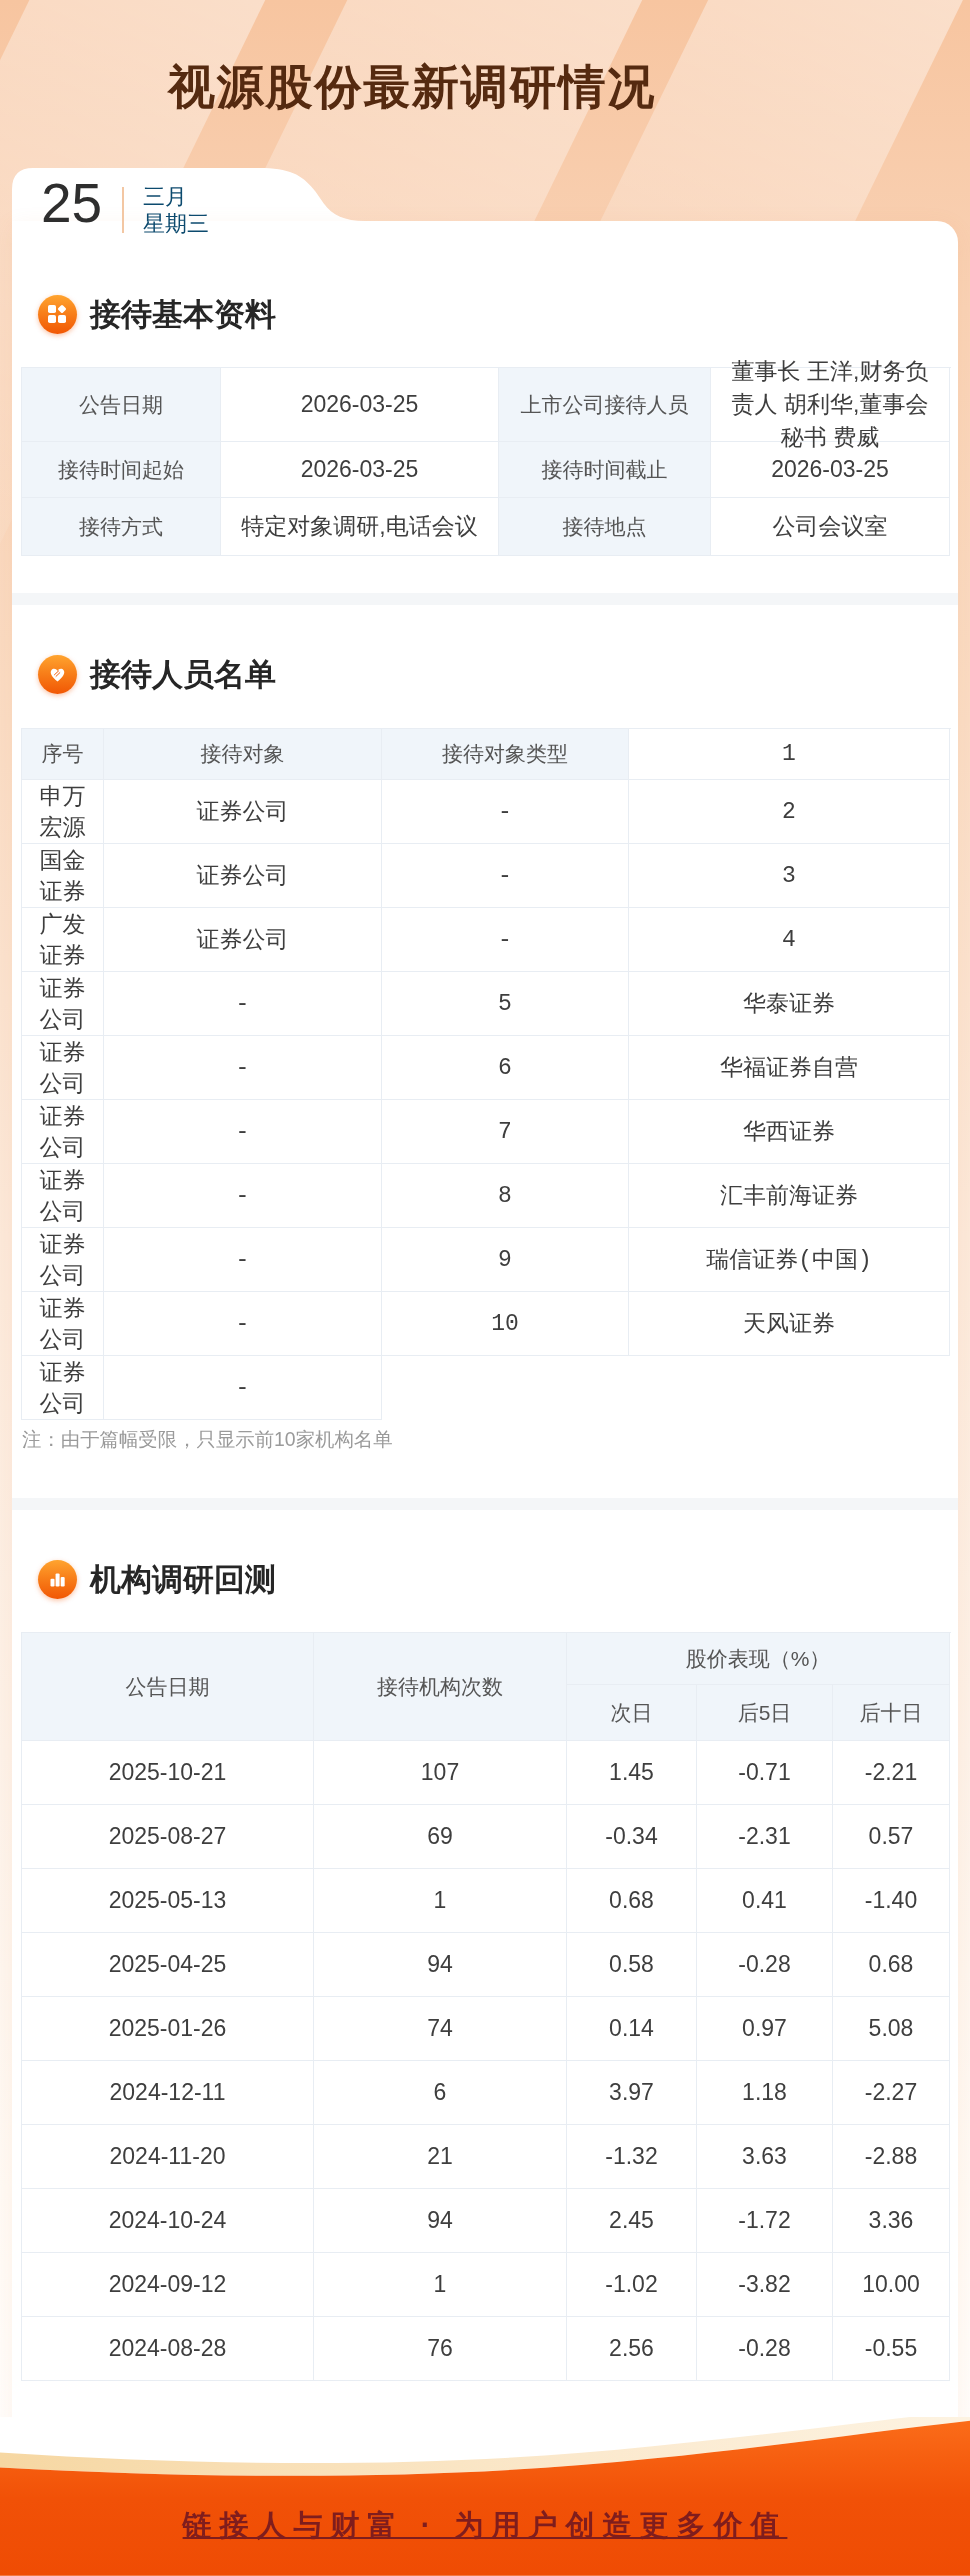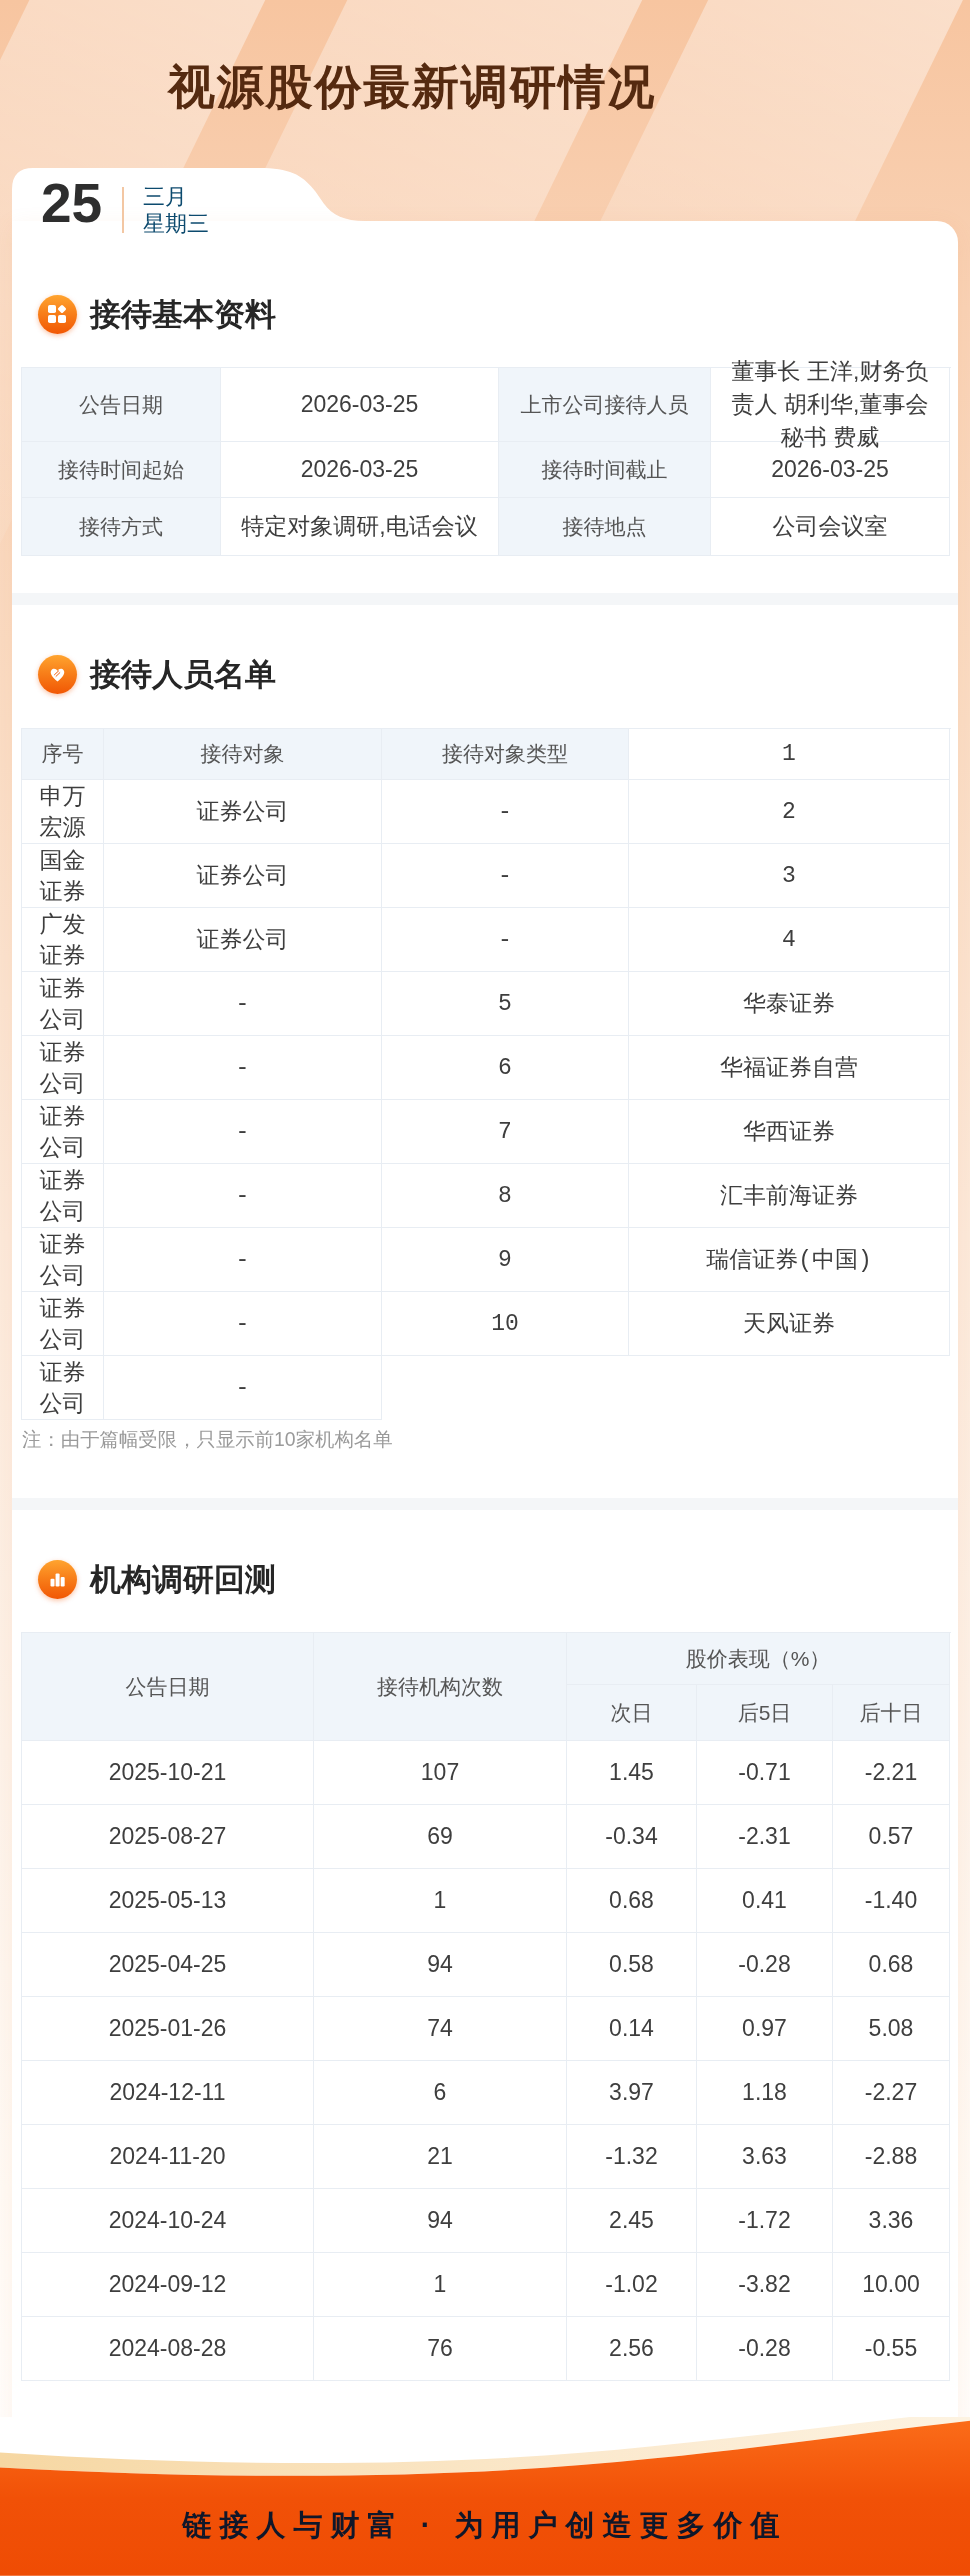--- a/index.html
+++ b/index.html
@@ -15,21 +15,21 @@
   .s2{left:459px;top:-229px;width:265px;height:926px;}
   .s3{left:794px;top:-176px;width:229px;height:794px;}
 
   .page-title{position:absolute;z-index:3;left:0;top:56px;width:824px;text-align:center;
     font-size:47px;font-weight:800;letter-spacing:1.8px;color:#552a10;}
 
   .chip-svg{position:absolute;z-index:1;left:12.4px;top:168px;}
   .panel{position:absolute;z-index:1;left:12.4px;top:221px;width:946px;height:2355px;
     background:#ffffff;border-radius:0 21px 0 0;box-shadow:0 5.3px 21px rgba(230,150,90,.10);}
 
-  .date-day{position:absolute;z-index:3;left:41px;top:175px;font-size:55px;font-weight:700;color:#2e2e2e;line-height:56px;}
+  .date-day{position:absolute;z-index:3;left:41px;top:175px;font-size:55px;font-weight:400;color:#2e2e2e;line-height:56px;}
   .date-divider{position:absolute;z-index:3;left:122px;top:187px;width:1.8px;height:46px;background:#f3c7a3;}
   .date-mw{position:absolute;z-index:3;left:143px;top:183px;font-size:22px;color:#0c4a6e;line-height:27px;}
 
   .sec-icon{position:absolute;z-index:3;width:39px;height:39px;border-radius:50%;
     background:linear-gradient(180deg,#ffa42f 0%,#f8801a 45%,#f15704 100%);
     display:flex;align-items:center;justify-content:center;box-shadow:0 1.8px 5.3px rgba(241,87,4,.35);}
   .sec-title{position:absolute;z-index:3;font-size:31px;font-weight:800;color:#262626;line-height:39px;}
 
   
   .g-grid{position:relative;width:19.4px;height:19.4px;}
@@ -62,21 +62,21 @@
   .b1{top:593px;} .b2{top:1498px;}
 
   .note{position:absolute;z-index:3;left:22px;top:1426px;font-size:19.4px;color:#9a9a9a;}
 
   .wm{position:absolute;z-index:2;display:flex;align-items:center;gap:5.3px;left:399px;
     font-size:26.5px;color:#e6e6e6;letter-spacing:3.5px;pointer-events:none;font-weight:700;}
   .wm1{top:413px;} .wm2{top:1273px;} .wm3{top:2129px;}
 
   .footer{position:absolute;z-index:4;left:0;bottom:0;width:970px;height:159px;}
   .slogan{position:absolute;z-index:5;left:0;bottom:30px;width:970px;text-align:center;
-    font-size:29px;font-weight:800;color:#0f172a;letter-spacing:8px;}
+    font-size:29px;font-weight:800;color:#7f1d1d;letter-spacing:8px;text-decoration:underline;}
 </style>
 </head>
 <body>
 
 <div class="stripe s1"></div>
 <div class="stripe s2"></div>
 <div class="stripe s3"></div>
 
 <div class="page-title">视源股份最新调研情况</div>
 

